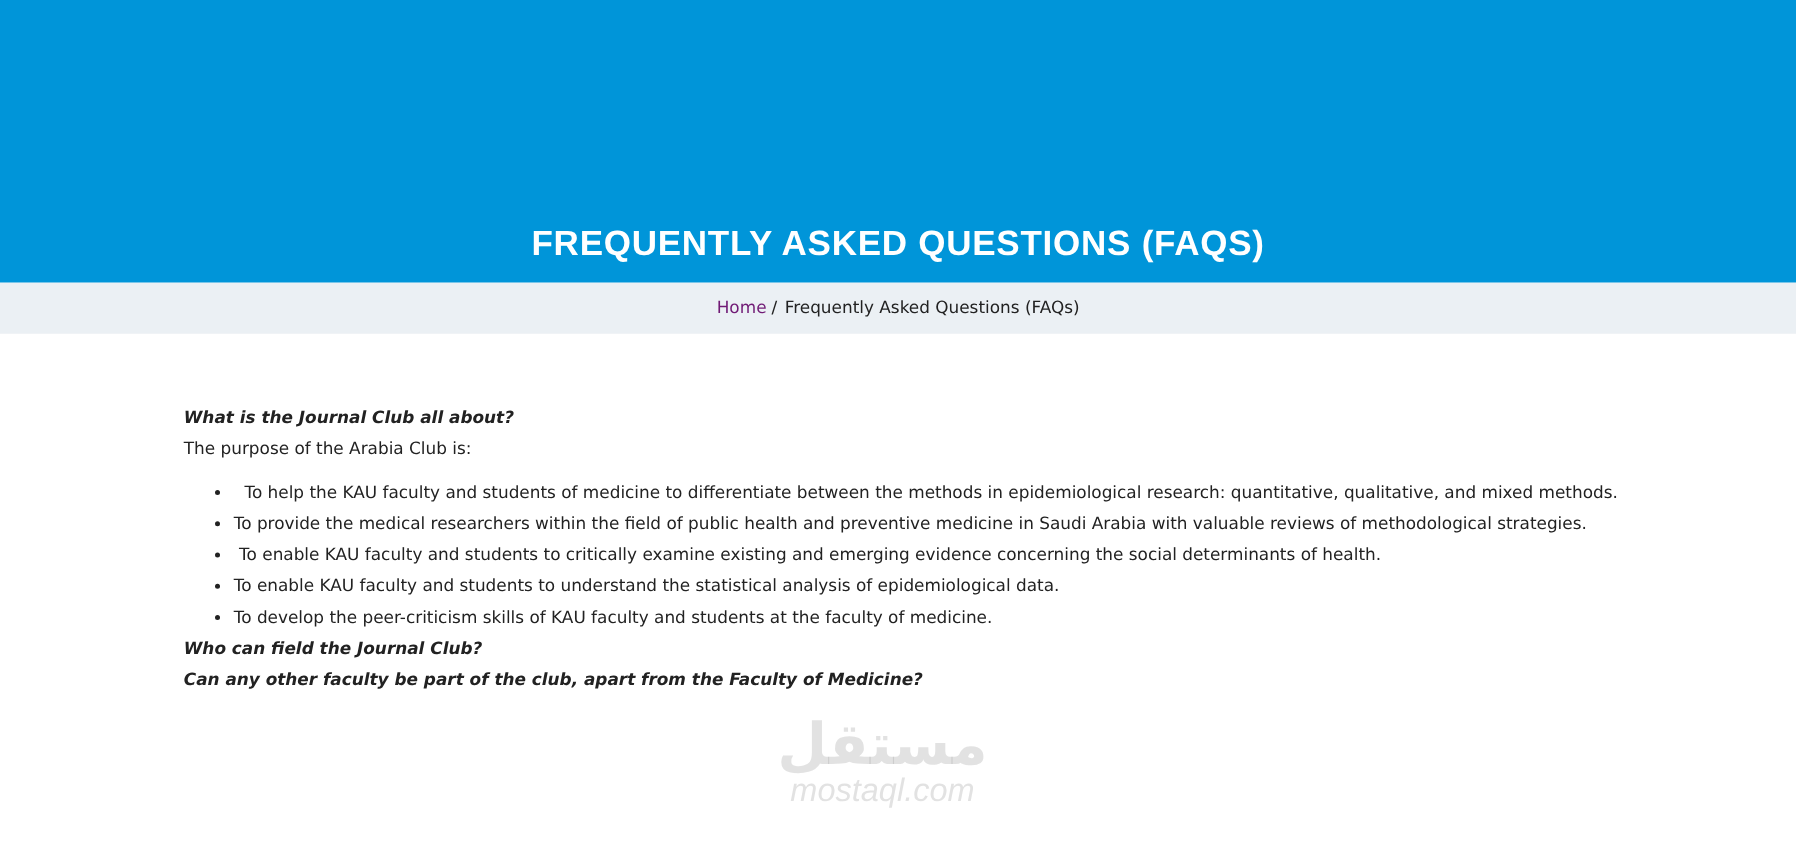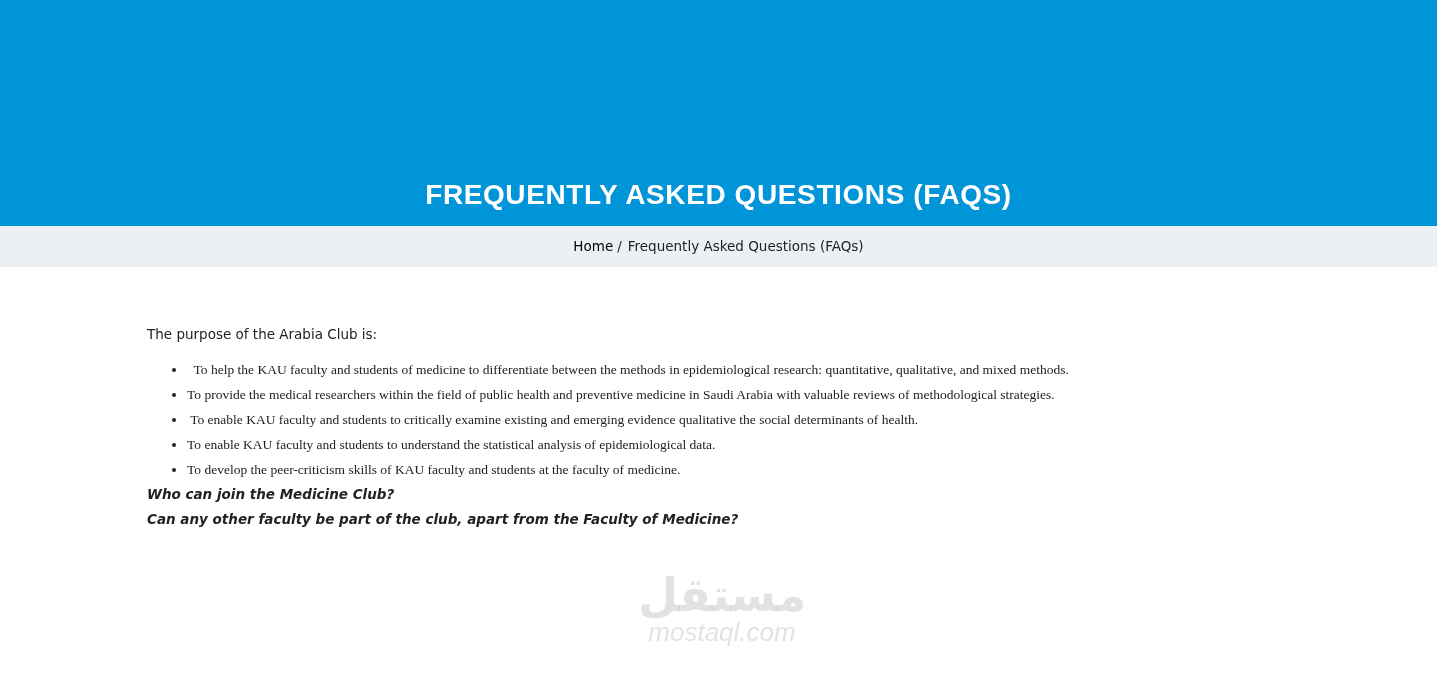--- a/index.html
+++ b/index.html
@@ -13,63 +13,64 @@
     }
     .hero h1 {
       position: absolute; left: 0; right: 0; top: 178px; margin: 0;
       text-align: center; color: #ffffff; font-family: "Liberation Sans", sans-serif;
       font-weight: 700; font-size: 28px; letter-spacing: 0.6px; line-height: 34px;
     }
     .crumbs {
       height: 41px; background: #ebf0f4; text-align: center;
       font-size: 13.5px; line-height: 41px; color: #222222;
     }
-    .crumbs a { color: #000000; text-decoration: none; }
+    .crumbs a { color: #701a75; text-decoration: none; }
     .crumbs .sep { margin: 0 6px 0 4px; }
     .content {
       position: absolute; left: 147px; top: 322px; width: 1150px;
       font-size: 13.5px;
     }
     .q { font-style: italic; font-weight: 700; margin: 0; line-height: 25px; }
     .a { margin: 0 0 10px 0; line-height: 25px; }
     ul { margin: 0; padding-left: 40px; }
-    ul li { line-height: 25px; font-family: Liberation Serif, serif; }
+    ul li { line-height: 25px; }
     .watermark {
-      position: absolute; left: 632px; top: 572px; width: 180px; text-align: center;
+      position: absolute; left: 616px; top: 572px; width: 180px; text-align: center;
       color: rgba(150,150,150,0.28); pointer-events: none;
     }
     .watermark .ar { font-size: 46px; font-weight: 700; line-height: 46px; }
     .watermark .en { font-size: 26px; line-height: 28px; font-family: "Liberation Sans", sans-serif; font-style: italic; }
   </style>
 </head>
 <body>
 
 <header class="hero">
   <h1>FREQUENTLY ASKED QUESTIONS (FAQS)</h1>
 </header>
 
 <nav class="crumbs">
   <a href="#">Home</a><span class="sep">/</span><span>Frequently Asked Questions (FAQs)</span>
 </nav>
 
 <main class="content">
   <section>
+    <p class="q">What is the Journal Club all about?</p>
   </section>
   <section>
     <p class="a">The purpose of the Arabia Club is:</p>
     <ul>
       <li style="white-space:pre">  To help the KAU faculty and students of medicine to differentiate between the methods in epidemiological research: quantitative, qualitative, and mixed methods.</li>
       <li>To provide the medical researchers within the field of public health and preventive medicine in Saudi Arabia with valuable reviews of methodological strategies.</li>
-      <li style="white-space:pre"> To enable KAU faculty and students to critically examine existing and emerging evidence qualitative the social determinants of health.</li>
+      <li style="white-space:pre"> To enable KAU faculty and students to critically examine existing and emerging evidence concerning the social determinants of health.</li>
       <li>To enable KAU faculty and students to understand the statistical analysis of epidemiological data.</li>
       <li>To develop the peer-criticism skills of KAU faculty and students at the faculty of medicine.</li>
     </ul>
   </section>
   <section>
-    <p class="q">Who can join the Medicine Club?</p>
+    <p class="q">Who can field the Journal Club?</p>
   </section>
   <section>
     <p class="q">Can any other faculty be part of the club, apart from the Faculty of Medicine?</p>
 
   </section>
 </main>
 
 <div class="watermark">
   <div class="ar">مستقل</div>
   <div class="en">mostaql.com</div>

